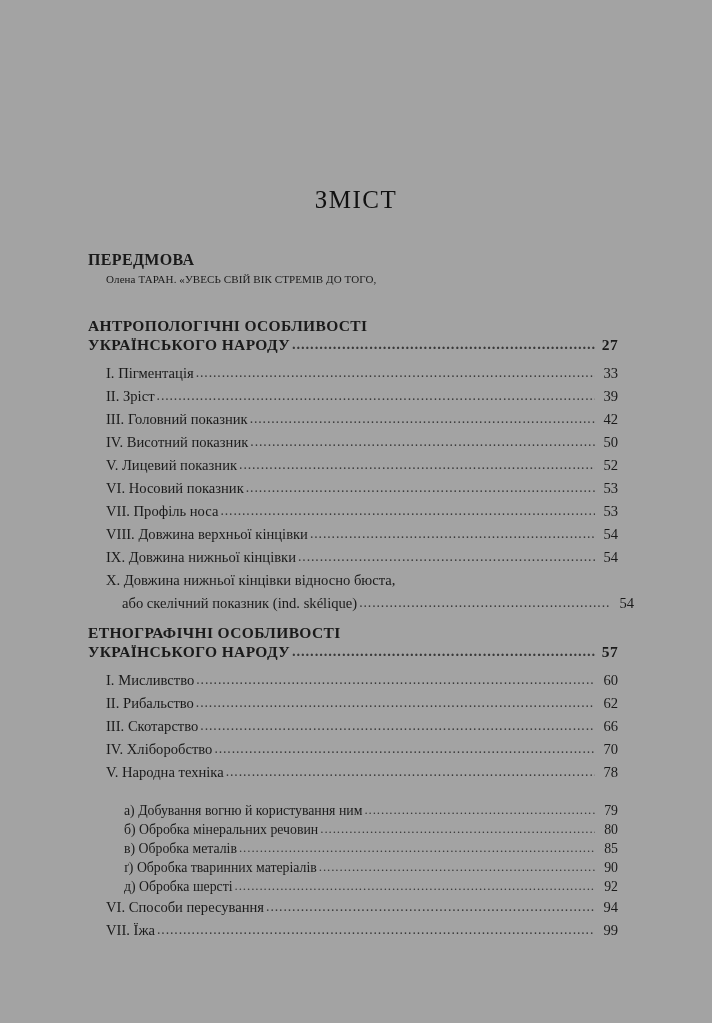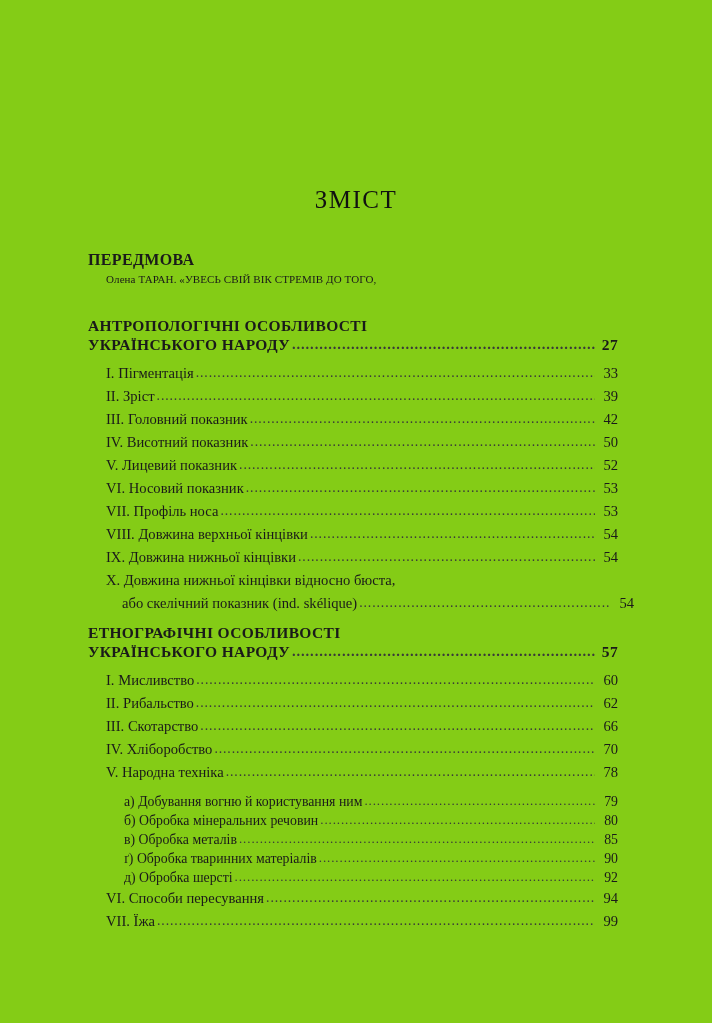--- a/index.html
+++ b/index.html
@@ -15,21 +15,21 @@
     font-family: "Liberation Serif", "DejaVu Serif", serif;
     color: #1a1a1a;
     overflow: hidden;
   }
 
   #page {
     position: absolute;
     left: 0; top: 0;
     width: 712px;
     height: 1023px;
-    background: #84cc16;
+    background: #a3a3a3;
   }
 
   
   .toc-title {
     position: absolute;
     left: 0;
     top: 186px;
     width: 712px;
     text-align: center;
     font-size: 25px;
@@ -118,21 +118,21 @@
   }
 
   
   .subitem {
     font-size: 13.8px;
     line-height: 19px;
     padding-left: 36px;
   }
   .subitem .row { width: 494px; }
 
-  .sub-block { margin-top: 8px; }
+  .sub-block { margin-top: 17px; }
 </style>
 </head>
 <body>
 
 <div id="page">
 
   <div class="toc-title">ЗМІСТ</div>
 
   <div class="toc-body">
 

